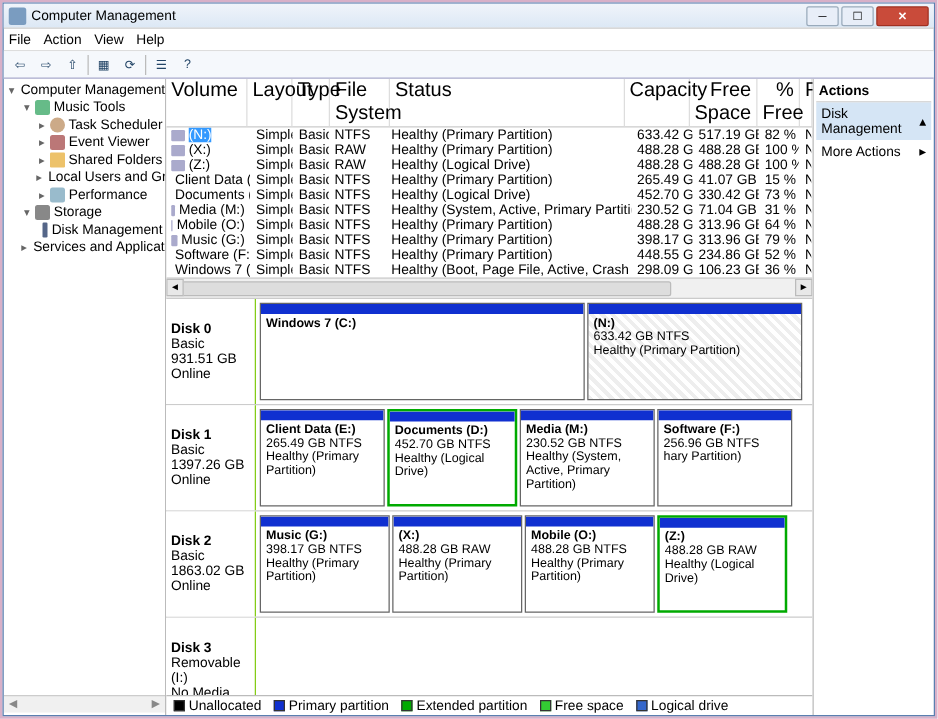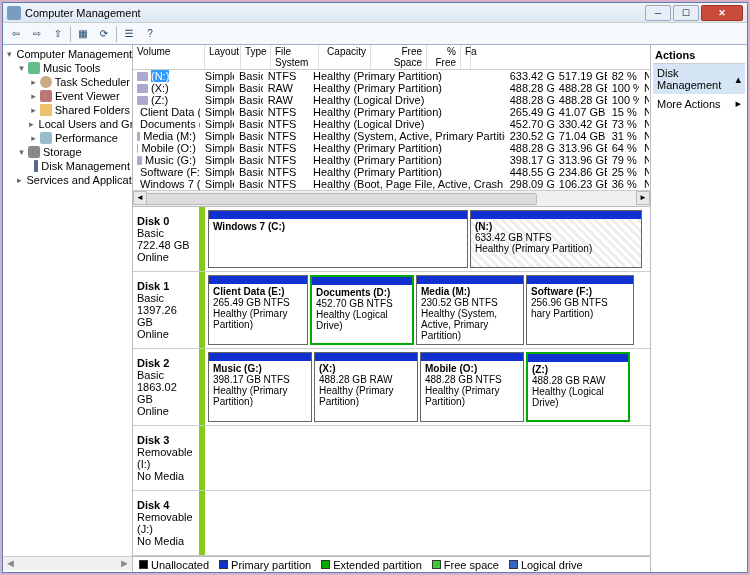--- a/index.html
+++ b/index.html
@@ -29,34 +29,34 @@
 .ic-folder{ background:#edc26a; border-radius:1px; }
 .ic-user{ background:#8a8; border-radius:50%; }
 .ic-perf{ background:#9bc; border-radius:2px; }
 .ic-dev{ background:#7ac; border-radius:2px; }
 .ic-store{ background:#888; border-radius:2px; }
 .ic-disk{ background:#568; border-radius:1px; }
 .ic-svc{ background:#a8a; border-radius:2px; }
 .center { flex:1; display:flex; flex-direction:column; overflow:hidden; border-right:1px solid #bbb; }
 .volumes { border-bottom:1px solid #bbb; }
 .volhead { display:flex; background:#fff; border-bottom:1px solid #ccc; }
-.volhead div { padding:1px 4px; border-right:1px solid #ddd; font-size:10px; }
+.volhead div { padding:1px 4px; border-right:1px solid #ddd; font-size:16px; }
 .volrow { display:flex; }
 .volrow div { padding:0 4px; border-right:1px solid transparent; overflow:hidden; white-space:nowrap; }
 .c-vol{width:72px}.c-lay{width:36px}.c-typ{width:30px}.c-fs{width:48px}.c-stat{width:210px}.c-cap{width:52px;text-align:right}.c-free{width:56px;text-align:right}.c-pct{width:34px;text-align:right}.c-fa{width:10px}
 .volrow .c-vol{display:flex;align-items:center;gap:3px}
 .drv-ic{width:11px;height:9px;background:#aac;border-radius:1px;display:inline-block}
 .sel{background:#3399ff;color:#fff}
 .hscroll{height:16px;background:#f0f0f0;border-top:1px solid #ccc;position:relative}
 .hscroll::before{content:"";position:absolute;left:2px;top:2px;width:400px;height:10px;background:#ddd;border:1px solid #bbb;border-radius:2px}
 .hscroll .la,.hscroll .ra{position:absolute;top:0;width:14px;height:14px;background:#e8e8e8;border:1px solid #bbb;text-align:center;font-size:8px;line-height:12px}
 .hscroll .la{left:0}.hscroll .ra{right:0}
 .disks { flex:1; overflow-y:auto; overflow-x:hidden; }
 .diskrow { display:flex; border-bottom:1px solid #ccc; min-height:64px; }
-.diskhdr { width:72px; padding:8px 4px; border-right:6px solid #84cc16; background:#fff; }
+.diskhdr { width:72px; padding:18px 4px; border-right:1px solid #84cc16; background:#fff; }
 .diskhdr .dname{font-weight:bold}
 .diskparts { flex:1; display:flex; padding:2px; gap:0; }
 .part { border:1px solid #666; margin:1px; padding:2px 4px; position:relative; overflow:hidden; background:#fff; }
 .part .bar{height:8px;margin:-2px -4px 2px -4px;background:#1030d0}
 .part .pn{font-weight:bold;font-size:10px}
 .part .ps{font-size:10px}
 .part .ph{font-size:10px}
 .border-green{border:2px solid #0a0}
 .hatched{background:repeating-linear-gradient(45deg,#eee,#eee 3px,#fff 3px,#fff 6px)}
 .legend{height:16px;border-top:1px solid #bbb;display:flex;align-items:center;gap:10px;padding:0 6px;font-size:10px}
@@ -74,20 +74,26 @@
 <div class="window">
   <div class="titlebar">
     <span class="icon"></span>
     <span class="txt">Computer Management</span>
     <div class="winbtns">
       <div class="winbtn">─</div>
       <div class="winbtn">☐</div>
       <div class="winbtn close">✕</div>
     </div>
   </div>
+  <div class="menubar">
+    <span>File</span>
+    <span>Action</span>
+    <span>View</span>
+    <span>Help</span>
+  </div>
   <div class="toolbar">
     <div class="tbtn">⇦</div>
     <div class="tbtn">⇨</div>
     <div class="tbtn">⇧</div>
     <div class="divider"></div>
     <div class="tbtn">▦</div>
     <div class="tbtn">⟳</div>
     <div class="divider"></div>
     <div class="tbtn">☰</div>
     <div class="tbtn">?</div>
@@ -151,20 +157,21 @@
           <span>►</span>
         </div>
     </div>
     <div class="center">
       <div class="volumes">
         <div class="volhead">
           <div class="c-vol">Volume</div>
           <div class="c-lay">Layout</div>
           <div class="c-typ">Type</div>
           <div class="c-fs">File System</div>
+          <div class="c-stat">Status</div>
           <div class="c-cap">Capacity</div>
           <div class="c-free">Free Space</div>
           <div class="c-pct">% Free</div>
           <div class="c-fa">Fa</div>
         </div>
         <div id="volrows">
             <div class="volrow">
               <div class="c-vol">
                 <span class="drv-ic"></span>
                 <span class="sel">(N:)</span>
@@ -280,21 +287,21 @@
               <div class="c-vol">
                 <span class="drv-ic"></span>
                 <span class="">Software (F:)</span>
               </div>
               <div class="c-lay">Simple</div>
               <div class="c-typ">Basic</div>
               <div class="c-fs">NTFS</div>
               <div class="c-stat">Healthy (Primary Partition)</div>
               <div class="c-cap">448.55 GB</div>
               <div class="c-free">234.86 GB</div>
-              <div class="c-pct">25 %</div>
+              <div class="c-pct">52 %</div>
               <div class="c-fa">N</div>
             </div>
             <div class="volrow">
               <div class="c-vol">
                 <span class="drv-ic"></span>
                 <span class="">Windows 7 (C:)</span>
               </div>
               <div class="c-lay">Simple</div>
               <div class="c-typ">Basic</div>
               <div class="c-fs">NTFS</div>
@@ -308,21 +315,21 @@
         <div class="hscroll">
             <div class="la">◄</div>
             <div class="ra">►</div>
           </div>
       </div>
       <div class="disks" id="disks">
           <div class="diskrow">
             <div class="diskhdr">
               <div class="dname">Disk 0</div>
               <div>Basic</div>
-              <div>722.48 GB</div>
+              <div>931.51 GB</div>
               <div>Online</div>
             </div>
             <div class="diskparts">
               <div class="part" style="width: 260px;">
                 <div class="bar"></div>
                 <div class="pn">Windows 7  (C:)</div>
               </div>
               <div class="part hatched" style="width: 172px;">
                 <div class="bar"></div>
                 <div class="pn">(N:)</div>

